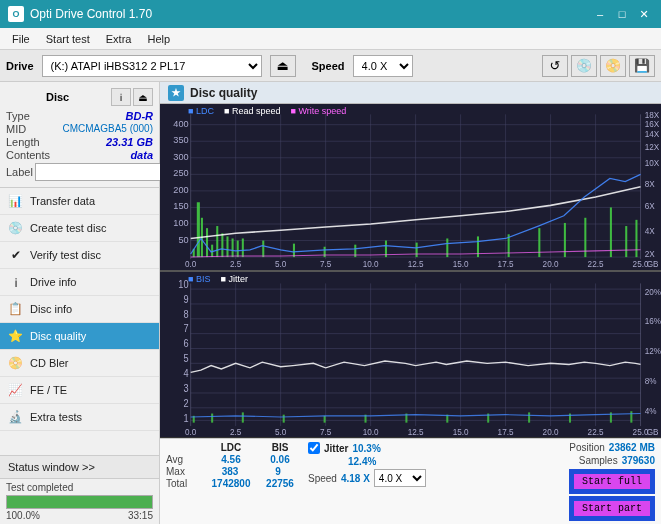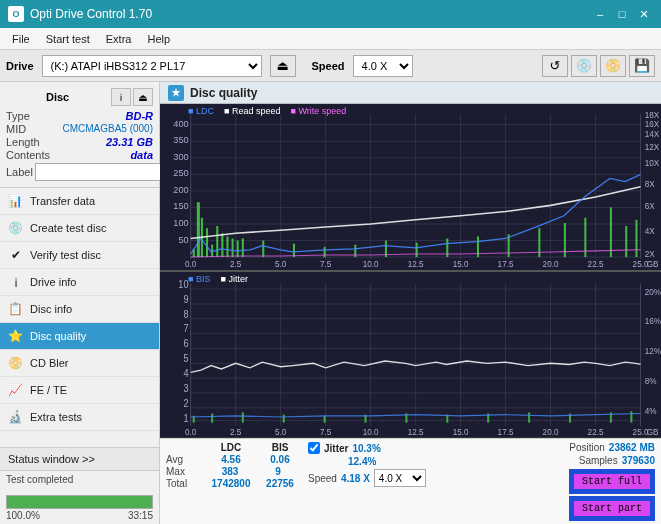--- a/index.html
+++ b/index.html
@@ -184,21 +184,21 @@
         <span class="nav-icon">🔬</span>
         <span>Extra tests</span>
       </div>
     </div>
 
     <div class="status-window">
       <span>Status window &gt;&gt;</span>
     </div>
 
     <div style="padding:3px 6px; background:#f0f0f0; border-top:1px solid #ccc;">
-      <div style="font-size:10px; color:#444; text-align:left; padding-bottom:10px;">Test completed</div>
+      <div style="font-size:10px; color:#444; text-align:left; padding-bottom:2px;">Test completed</div>
       <div class="progress-bar-outer">
         <div class="progress-bar-inner" style="width:100%;"></div>
       </div>
       <div style="display:flex; justify-content:space-between; font-size:10px; color:#444; margin-top:1px;">
         <span>100.0%</span>
         <span>33:15</span>
       </div>
     </div>
 
   </div>

